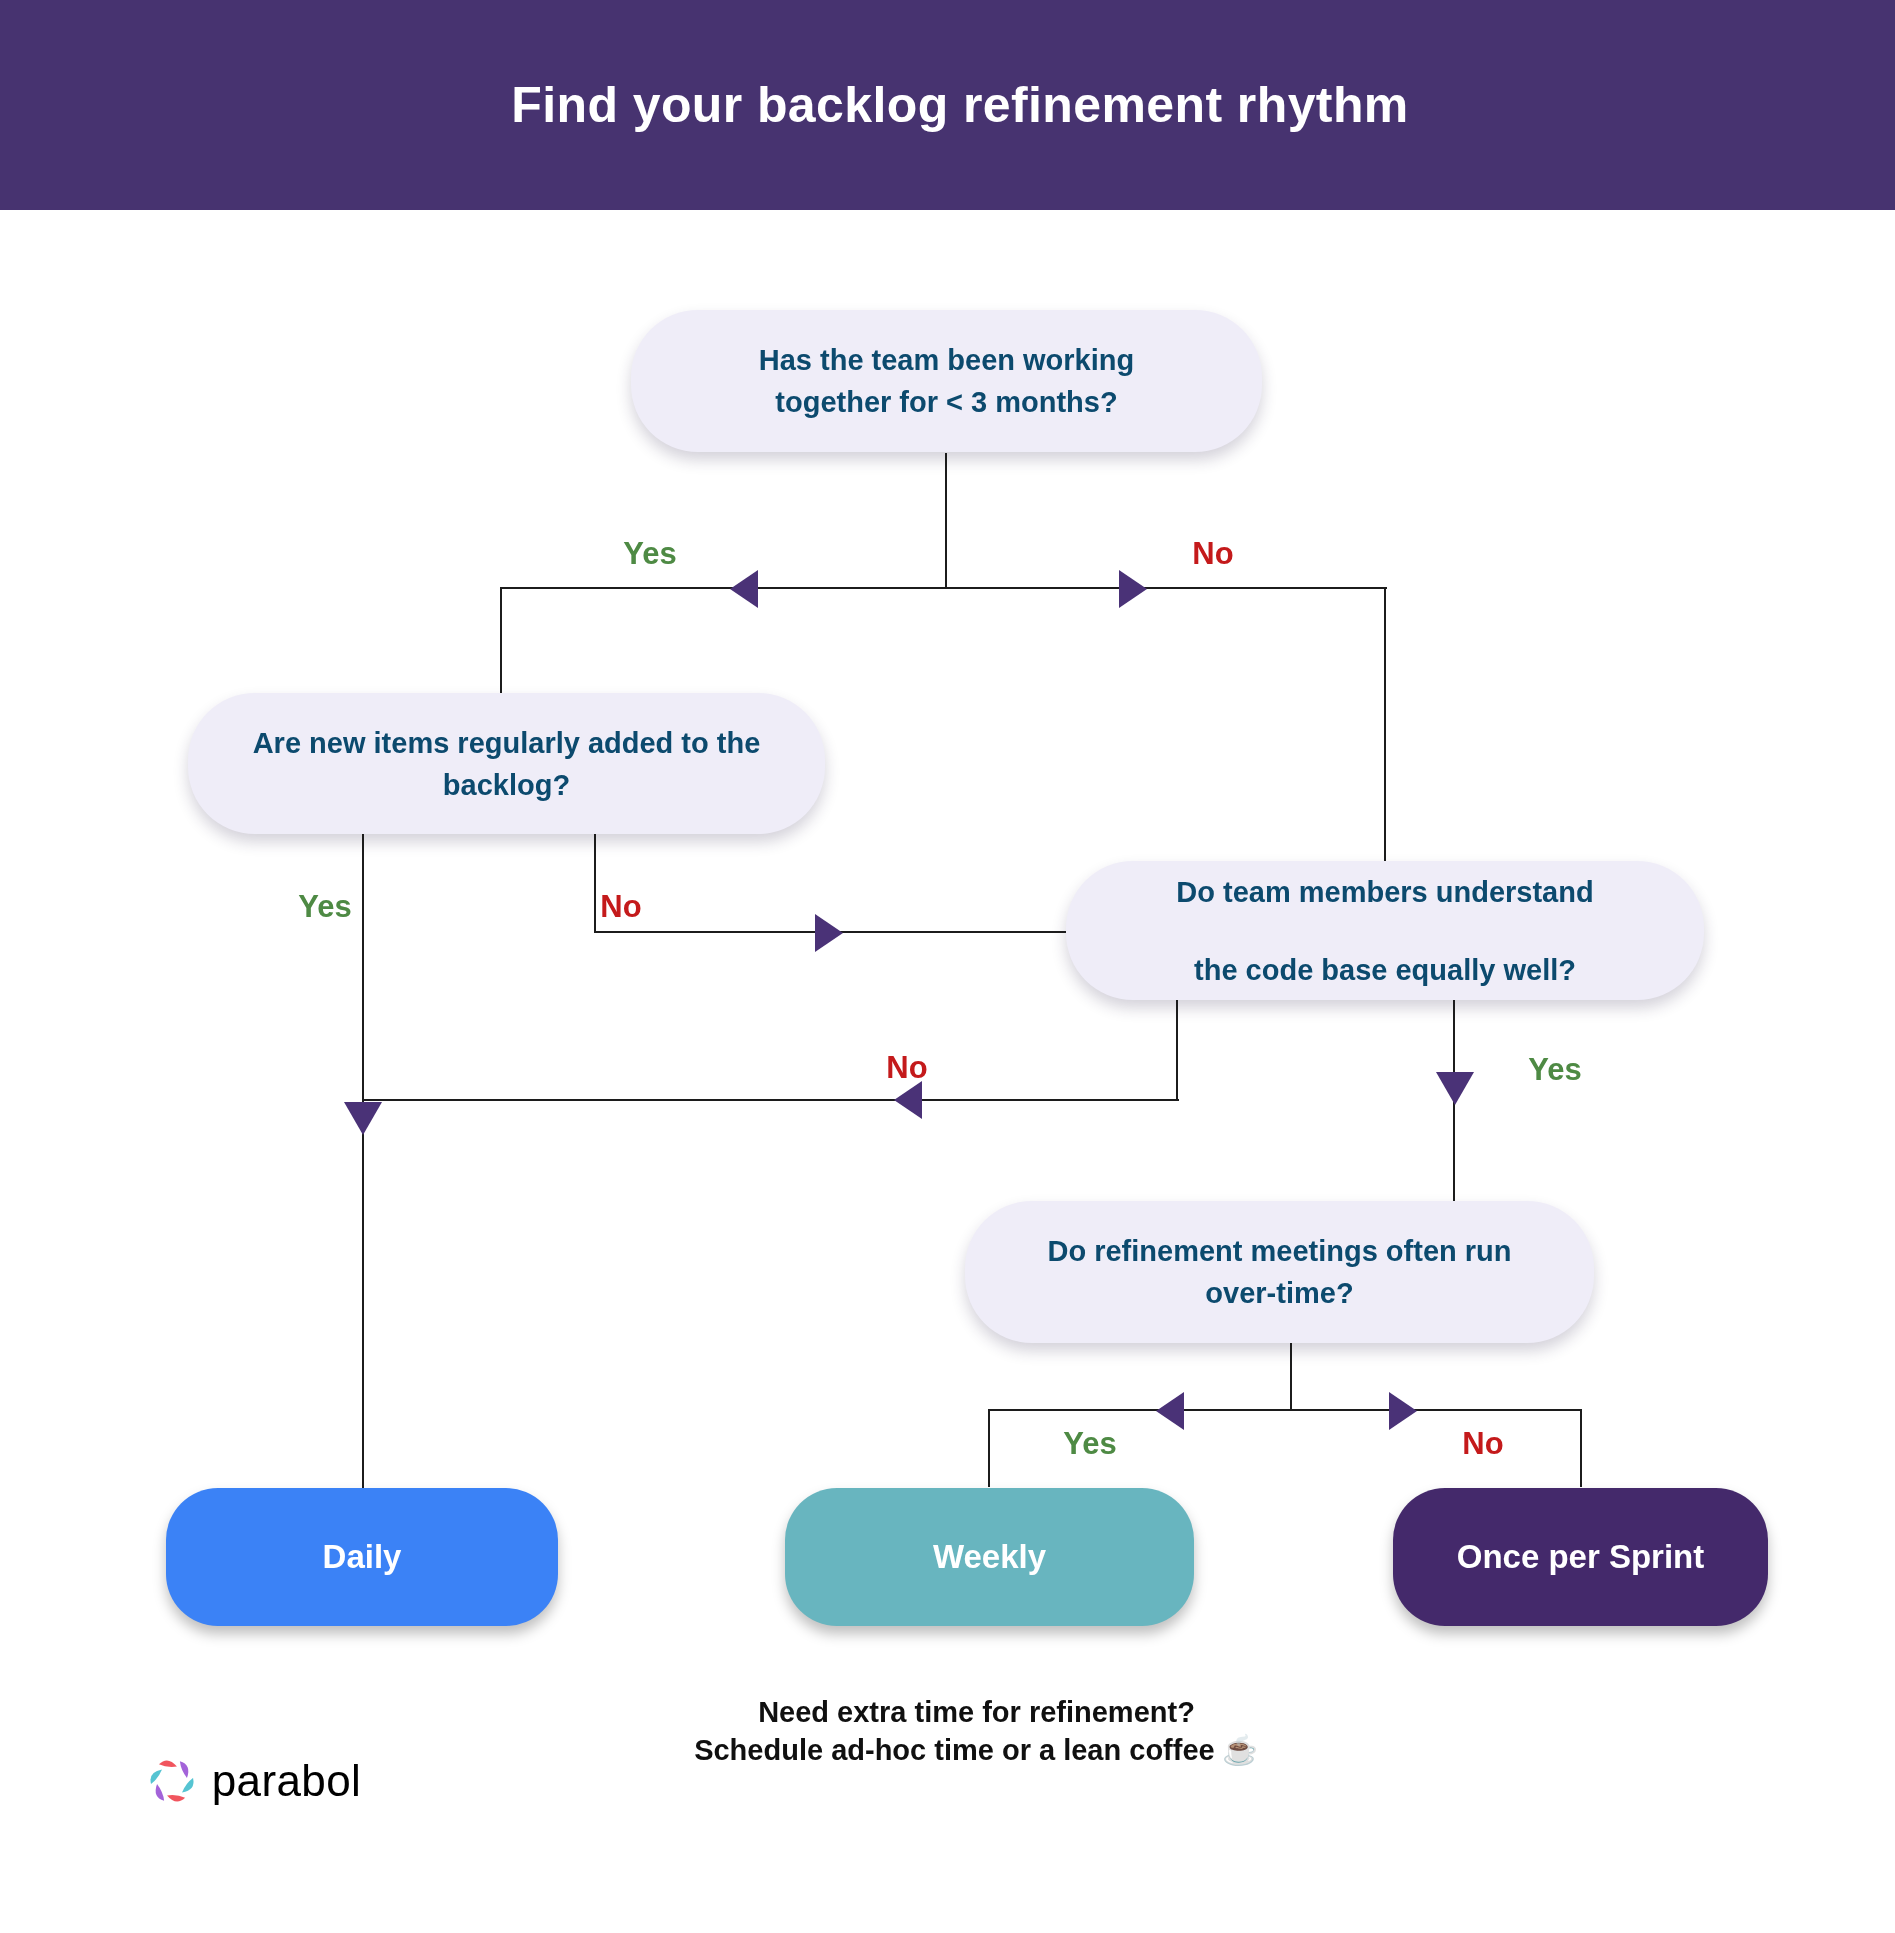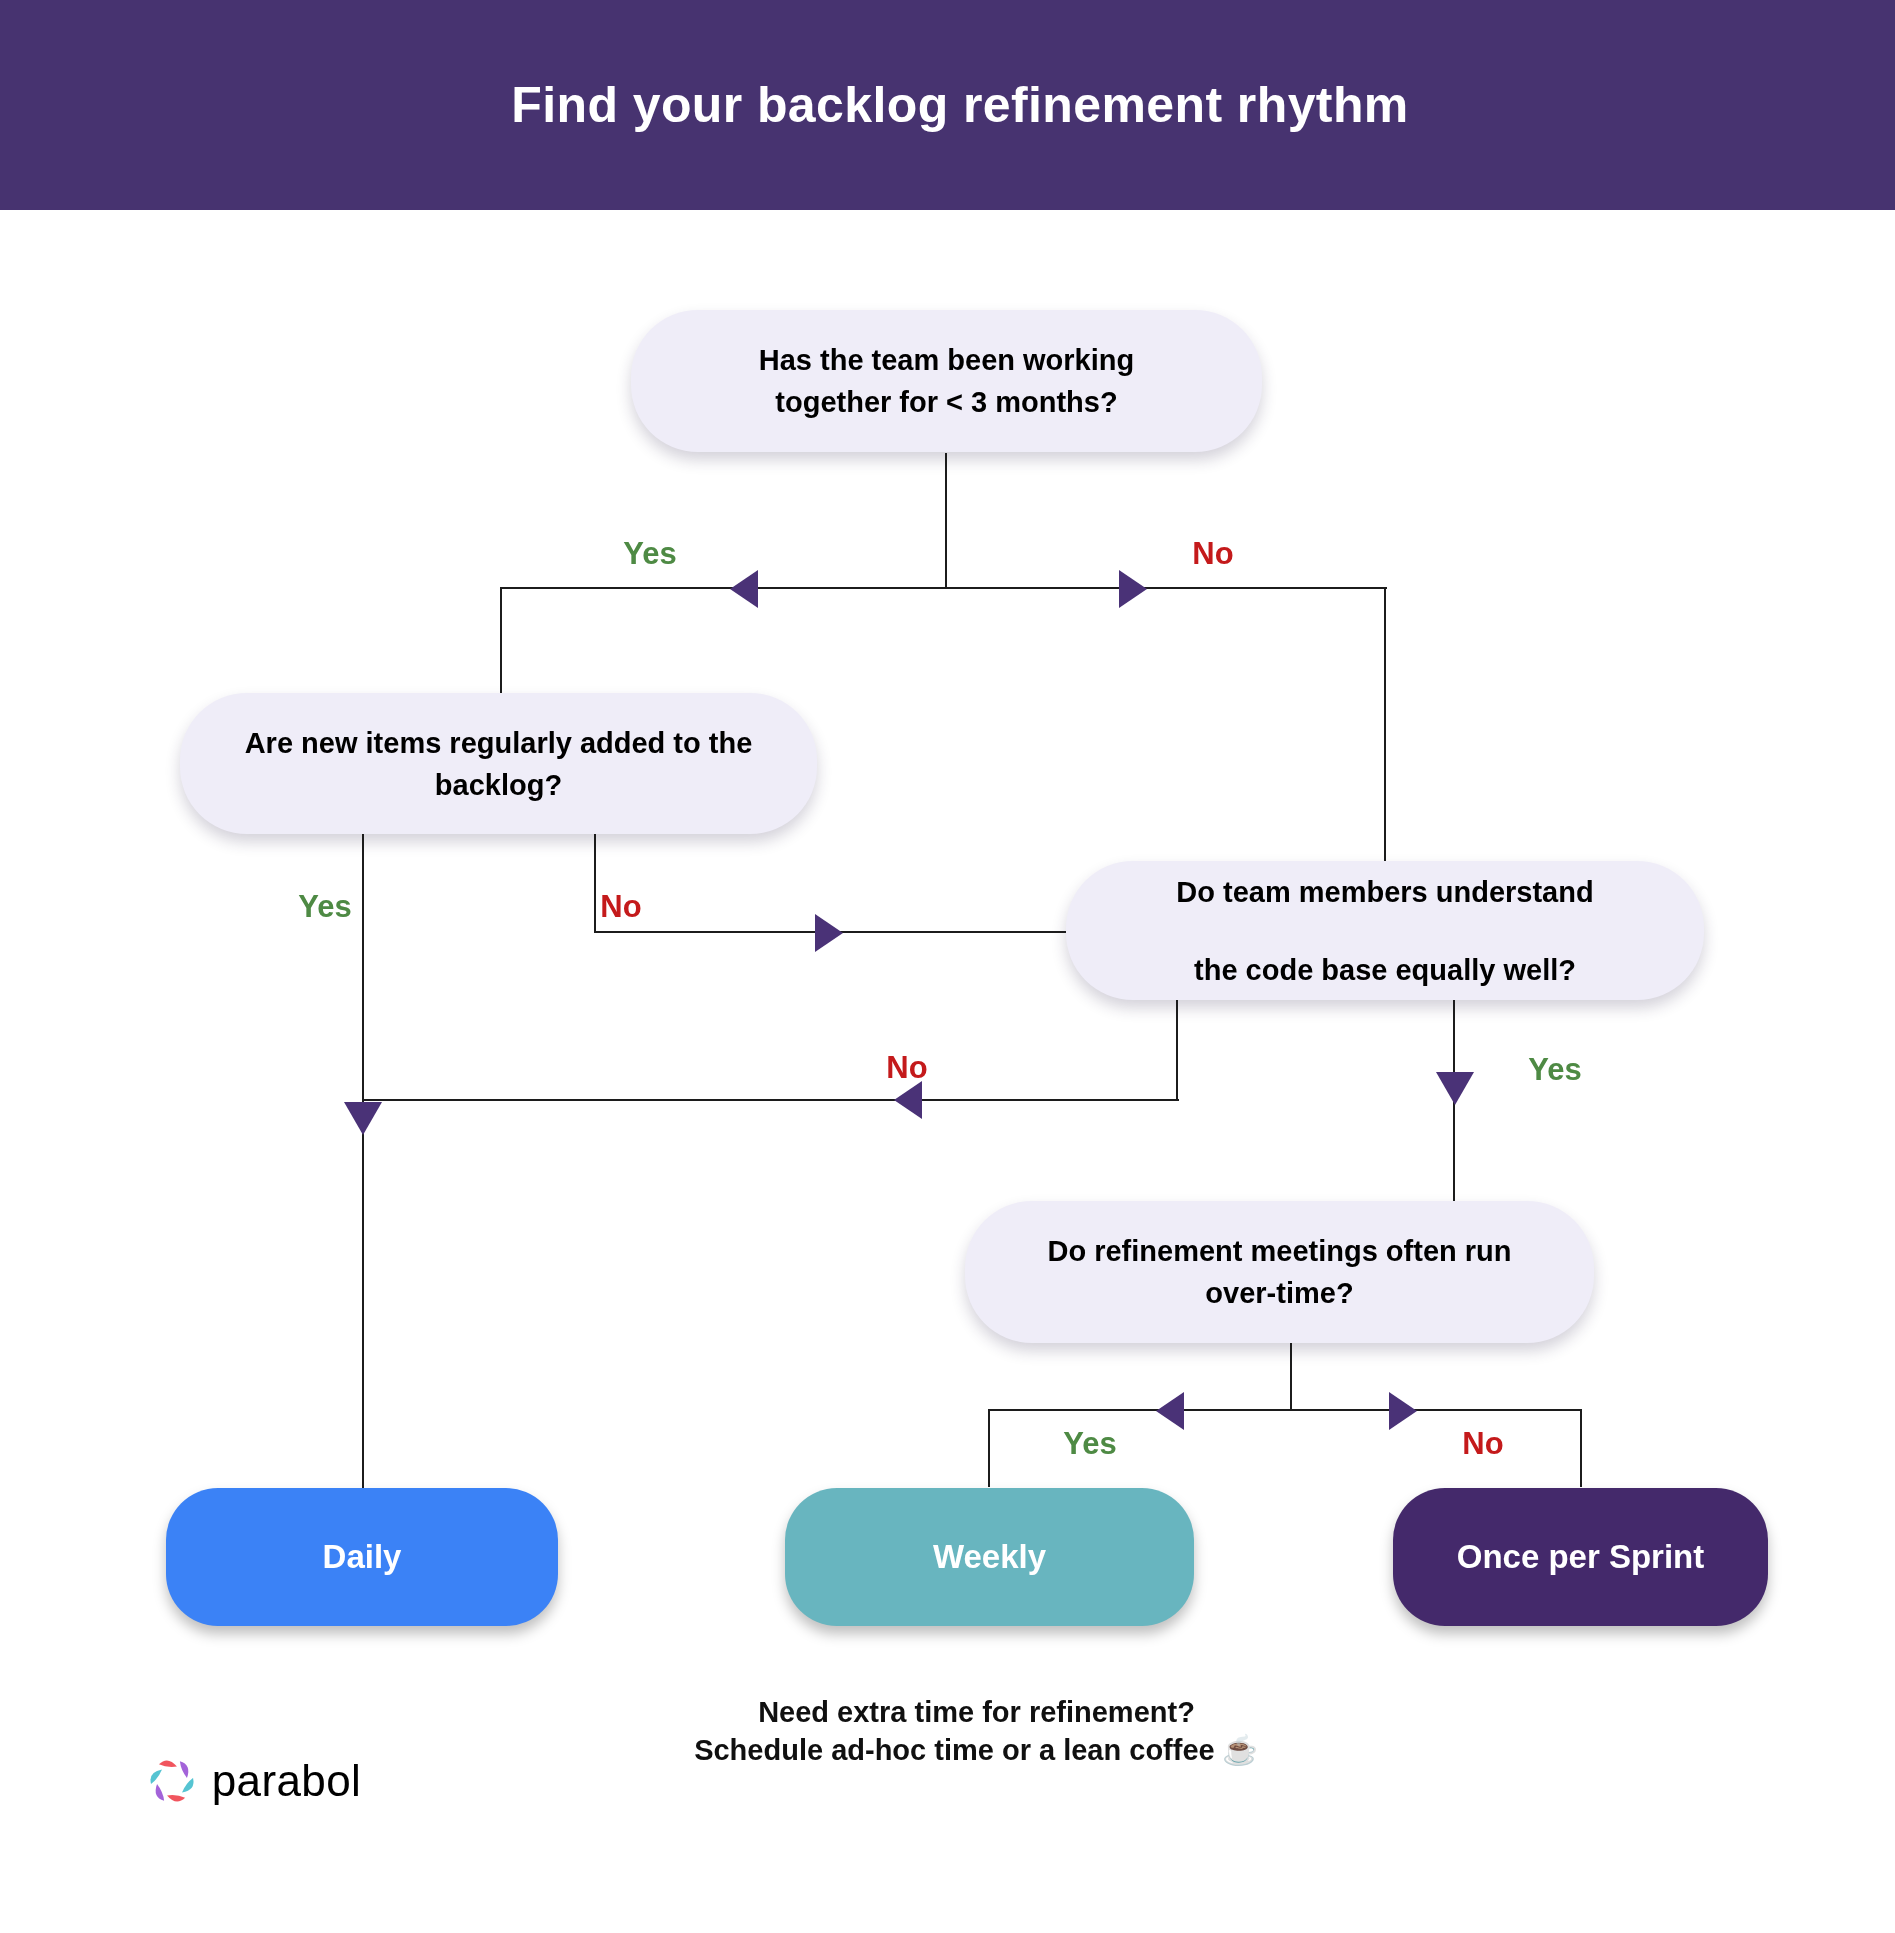--- a/index.html
+++ b/index.html
@@ -19,21 +19,21 @@
   .header h1{
     margin:0;color:#ffffff;font-size:50px;font-weight:700;letter-spacing:0.4px;
   }
   
   .node{
     position:absolute;
     background:#EFEDF8;
     border-radius:67px;
     box-shadow:0 8.1px 14.7px rgba(40,30,70,0.20);
     display:flex;flex-direction:column;align-items:center;justify-content:center;
-    color:#000000;font-size:29px;font-weight:700;line-height:42px;text-align:center;
+    color:#0c4a6e;font-size:29px;font-weight:700;line-height:42px;text-align:center;
   }
   .node span{white-space:nowrap;}
   
   .pill{
     position:absolute;height:138px;border-radius:52px;
     box-shadow:0 8.1px 13px rgba(0,0,0,0.25);
     display:flex;align-items:center;justify-content:center;
     color:#ffffff;font-size:33px;font-weight:700;
   }
   
@@ -70,21 +70,21 @@
 <div class="canvas">
 
   <div class="header">
     <h1>Find your backlog refinement rhythm</h1>
   </div>
 
   <div class="node" style="left:631px;top:310px;width:631px;height:142px;">
     <span>Has the team been working</span>
     <span>together for &lt; 3 months?</span>
   </div>
-  <div class="node" style="left:180px;top:693px;width:637px;height:141px;">
+  <div class="node" style="left:188px;top:693px;width:637px;height:141px;">
     <span>Are new items regularly added to the</span>
     <span>backlog?</span>
   </div>
   <div class="node" style="left:1066px;top:861px;width:638px;height:139px;gap:36px;">
     <span>Do team members understand</span>
     <span>the code base equally well?</span>
   </div>
   <div class="node" style="left:965px;top:1201px;width:629px;height:142px;">
     <span>Do refinement meetings often run</span>
     <span>over-time?</span>

